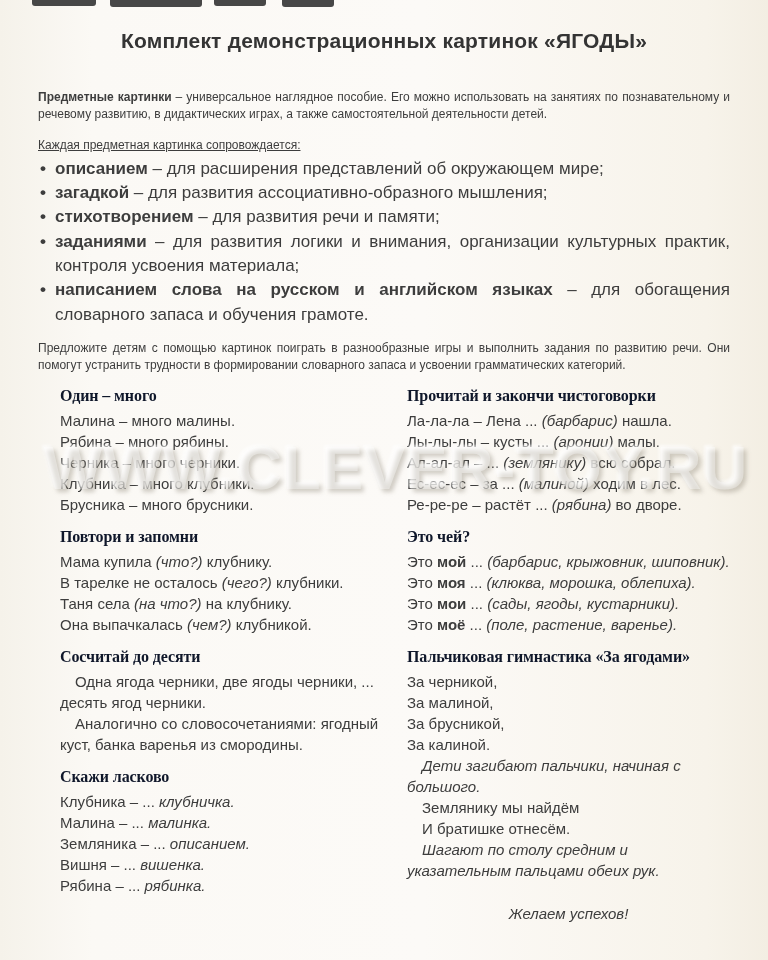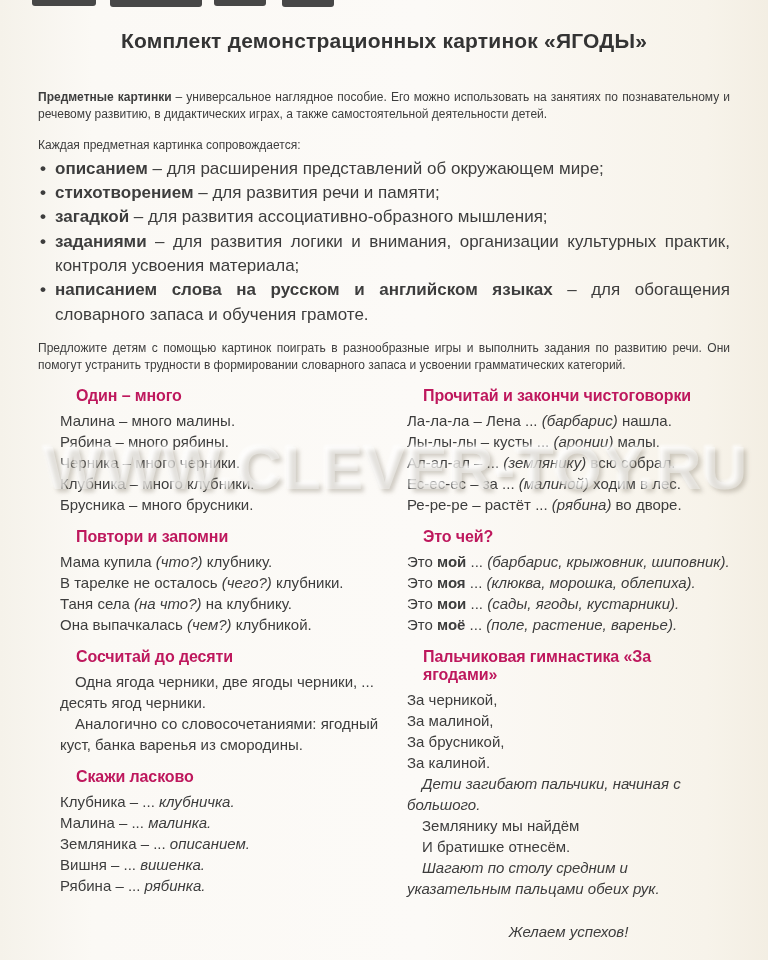--- a/index.html
+++ b/index.html
@@ -14,33 +14,33 @@
   .crop-marks span{position:absolute;top:0;background:#474747;border-radius:0 0 3px 3px;}
   .m1{left:32px;width:64px;height:6px;}
   .m2{left:110px;width:92px;height:7px;}
   .m3{left:214px;width:52px;height:6px;}
   .m4{left:282px;width:52px;height:7px;}
   h1{
     font-size:21px;line-height:1.25;text-align:center;color:#343434;
     margin:14px 0 35px;font-weight:bold;letter-spacing:.2px;
   }
   p.body{font-size:12px;line-height:1.43;text-align:justify;margin:0 0 13px;}
-  p.list-intro{margin-bottom:3px;text-align:left;}
+  p.list-intro{margin-bottom:3px;text-align:left;text-decoration:underline;}
   ul.features{list-style:none;margin:0 0 13px;padding:0;}
   ul.features li{
     position:relative;padding-left:17px;font-size:17px;line-height:1.43;text-align:justify;
   }
   ul.features li::before{content:"•";position:absolute;left:2px;font-weight:bold;}
   .b{font-weight:bold;}
   .i{font-style:italic;}
   .cols{display:flex;gap:24px;margin-top:4px;}
   .col{flex:1;font-size:15px;min-width:0;}
   .col-left{padding-left:22px;}
   .section{margin-bottom:13px;}
-  .section h3{font-size:16px;margin:0 16px 5px;color:#be185d;letter-spacing:-.1px;font-weight:bold;}
+  .section h3{font-size:16px;margin:0 0 5px;color:#0f172a;letter-spacing:-.1px;font-weight:bold;font-family:Liberation Serif, serif;}
   .line{margin:0;line-height:1.4;}
   .line.indent{text-indent:15px;}
   .line.center{text-align:center;margin-top:22px;}
   .watermark{
     position:absolute;top:432px;left:12px;width:100%;z-index:3;
     font-size:62px;font-weight:900;text-align:center;letter-spacing:1px;
     color:rgba(255,255,255,0.38);
     text-shadow:3px 3px 4px rgba(143,135,120,0.40),-2px -2px 3px rgba(255,255,255,0.65);
     pointer-events:none;white-space:nowrap;
   }
@@ -60,22 +60,22 @@
 <div class="page">
 
   <h1>Комплект демонстрационных картинок «ЯГОДЫ»</h1>
 
   <p class="body"><span class="b">Предметные картинки</span><span> – универсальное наглядное пособие. Его можно использовать на занятиях по познавательному и речевому развитию, в дидактических играх, а также самостоятельной деятельности детей.</span></p>
 
   <p class="body list-intro">Каждая предметная картинка сопровождается:</p>
 
   <ul class="features">
     <li><span class="b">описанием</span><span> – для расширения представлений об окружающем мире;</span></li>
+    <li><span class="b">загадкой</span><span> – для развития ассоциативно-образного мышления;</span></li>
     <li><span class="b">стихотворением</span><span> – для развития речи и памяти;</span></li>
-    <li><span class="b">загадкой</span><span> – для развития ассоциативно-образного мышления;</span></li>
     <li><span class="b">заданиями</span><span> – для развития логики и внимания, организации культурных практик, контроля усвоения материала;</span></li>
     <li><span class="b">написанием слова на русском и английском языках</span><span> – для обогащения словарного запаса и обучения грамоте.</span></li>
   </ul>
 
   <p class="body">Предложите детям с помощью картинок поиграть в разнообразные игры и выполнить задания по развитию речи. Они помогут устранить трудности в формировании словарного запаса и усвоении грамматических категорий.</p>
 
   <div class="cols">
     <div class="col col-left">
         <div class="section">
           <h3>Один – много</h3>

